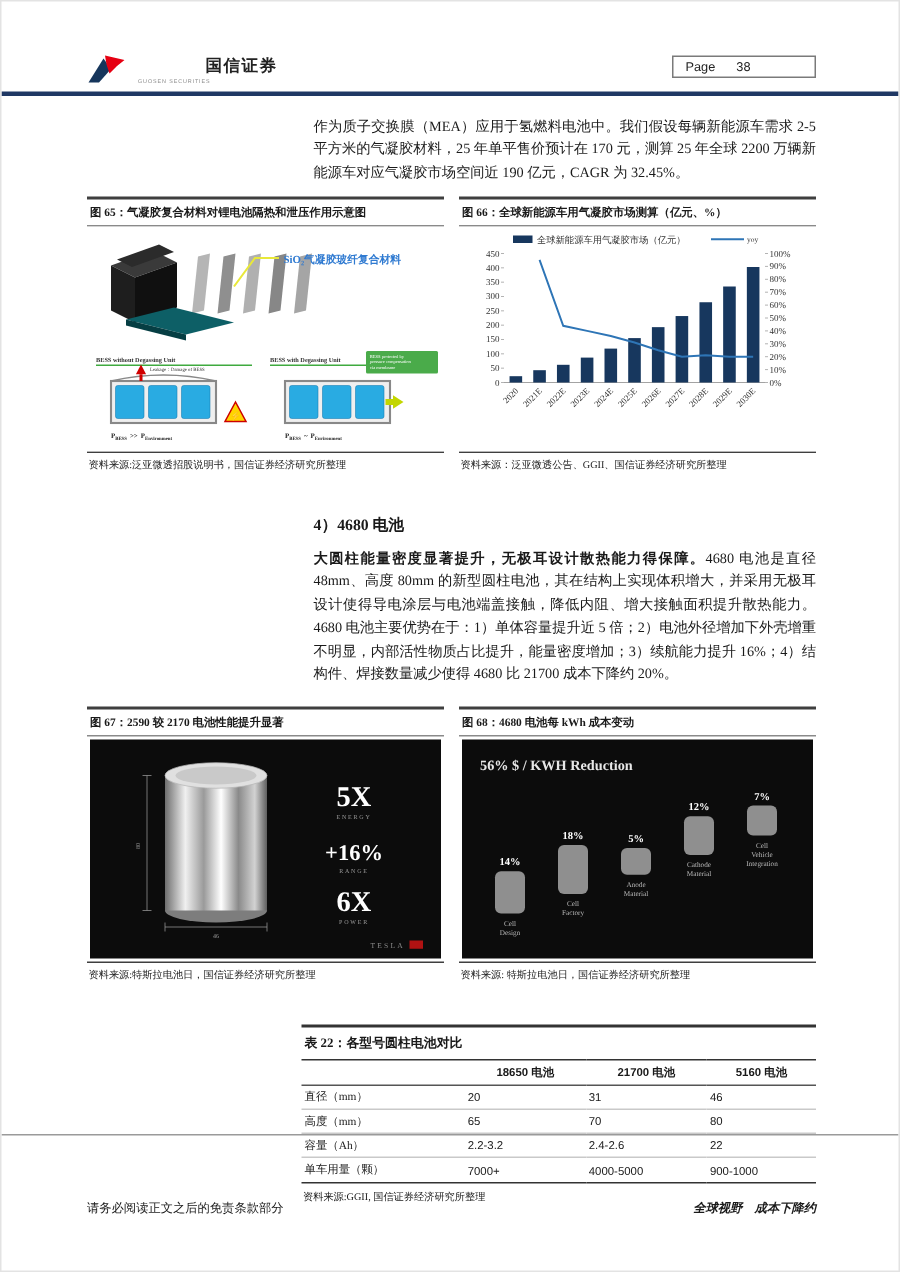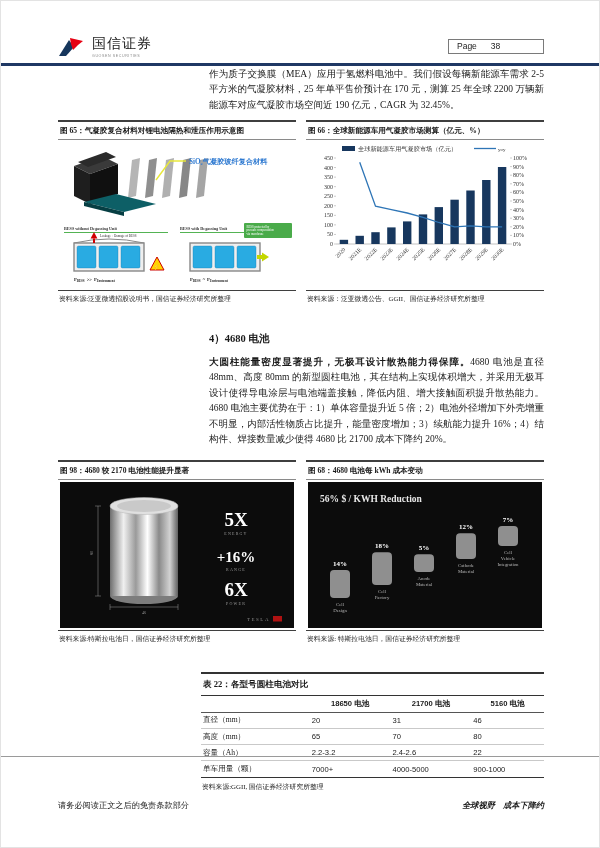--- a/index.html
+++ b/index.html
@@ -2,28 +2,28 @@
 <html><head>
 <meta charset="utf-8">
 <style>
   html,body{margin:0;padding:0;background:#ffffff;}
   .page{position:relative;width:600px;height:848px;background:#fff;border:1px solid #e3e3e3;box-sizing:border-box;
         font-family:"Liberation Serif","DejaVu Serif",serif;color:#1a1a1a;overflow:hidden;}
 
   
   .hdr{display:flex;justify-content:space-between;align-items:flex-end;padding:34px 55px 0 57px;}
   .brand{display:flex;align-items:center;gap:6px;}
-  .brand-txt .cn{font-family:"Liberation Sans",sans-serif;font-weight:normal;font-size:14px;color:#222;letter-spacing:1px;}
+  .brand-txt .cn{font-family:"Liberation Sans",sans-serif;font-weight:bold;font-size:11px;color:#222;letter-spacing:1px;margin-left:45px;}
   .brand-txt .en{font-family:"Liberation Sans",sans-serif;font-size:3.6px;color:#888;letter-spacing:.6px;margin-top:1px;}
   .pagebox{border:1.2px solid #7a7a7a;padding:1px 8px 2px 8px;font-family:"Liberation Sans",sans-serif;
            font-size:8.5px;color:#222;min-width:78px;display:flex;gap:14px;margin-bottom:4px;}
   .hdr-rule{height:2.5px;background:#1F3864;margin-top:5px;}
 
   
-  .intro{margin:1px 55px 0 208px;font-size:9.5px;line-height:15.8px;text-align:justify;}
+  .intro{margin:14px 55px 0 208px;font-size:9.5px;line-height:15.8px;text-align:justify;}
 
   
   .figrow{display:flex;gap:10px;margin:6px 55px 0 57px;}
   .figrow figure{flex:1;margin:0;min-width:0;}
   .fig-title{font-size:7.6px;font-weight:bold;padding:4px 2px 3px 2px;border-top:2px solid #3f3f3f;border-bottom:1px solid #8a8a8a;}
   .fig-content{padding:0;}
   .fig-content svg{display:block;width:100%;height:auto;}
   .fig-source{border-top:1.8px solid #3f3f3f;font-size:6.8px;color:#222;padding:3px 1px 4px 1px;}
 
   
@@ -210,21 +210,21 @@
       </div>
       <div class="fig-source">资料来源：泛亚微透公告、GGII、国信证券经济研究所整理</div>
     </figure>
   </div>
 
   <h3 class="sec-head">4）4680 电池</h3>
   <p class="sec-para"><b>大圆柱能量密度显著提升，无极耳设计散热能力得保障。</b><span>4680 电池是直径 48mm、高度 80mm 的新型圆柱电池，其在结构上实现体积增大，并采用无极耳设计使得导电涂层与电池端盖接触，降低内阻、增大接触面积提升散热能力。4680 电池主要优势在于：1）单体容量提升近 5 倍；2）电池外径增加下外壳增重不明显，内部活性物质占比提升，能量密度增加；3）续航能力提升 16%；4）结构件、焊接数量减少使得 4680 比 21700 成本下降约 20%。</span></p>
 
   <div class="figrow" style="margin-top:12px;">
     <figure>
-      <div class="fig-title">图 98：4680 较 2170 电池性能提升显著</div>
+      <div class="fig-title">图 67：2590 较 2170 电池性能提升显著</div>
       <div class="fig-content">
         <svg viewBox="0 0 238 150">
           <defs>
             <linearGradient id="metal" x1="0" y1="0" x2="1" y2="0">
               <stop offset="0" stop-color="#6e6e6e"></stop>
                 <stop offset="0.2" stop-color="#f0f0f0"></stop>
               <stop offset="0.38" stop-color="#9a9a9a"></stop>
                 <stop offset="0.55" stop-color="#ffffff"></stop>
               <stop offset="0.72" stop-color="#8a8a8a"></stop>
                 <stop offset="0.88" stop-color="#d2d2d2"></stop>

